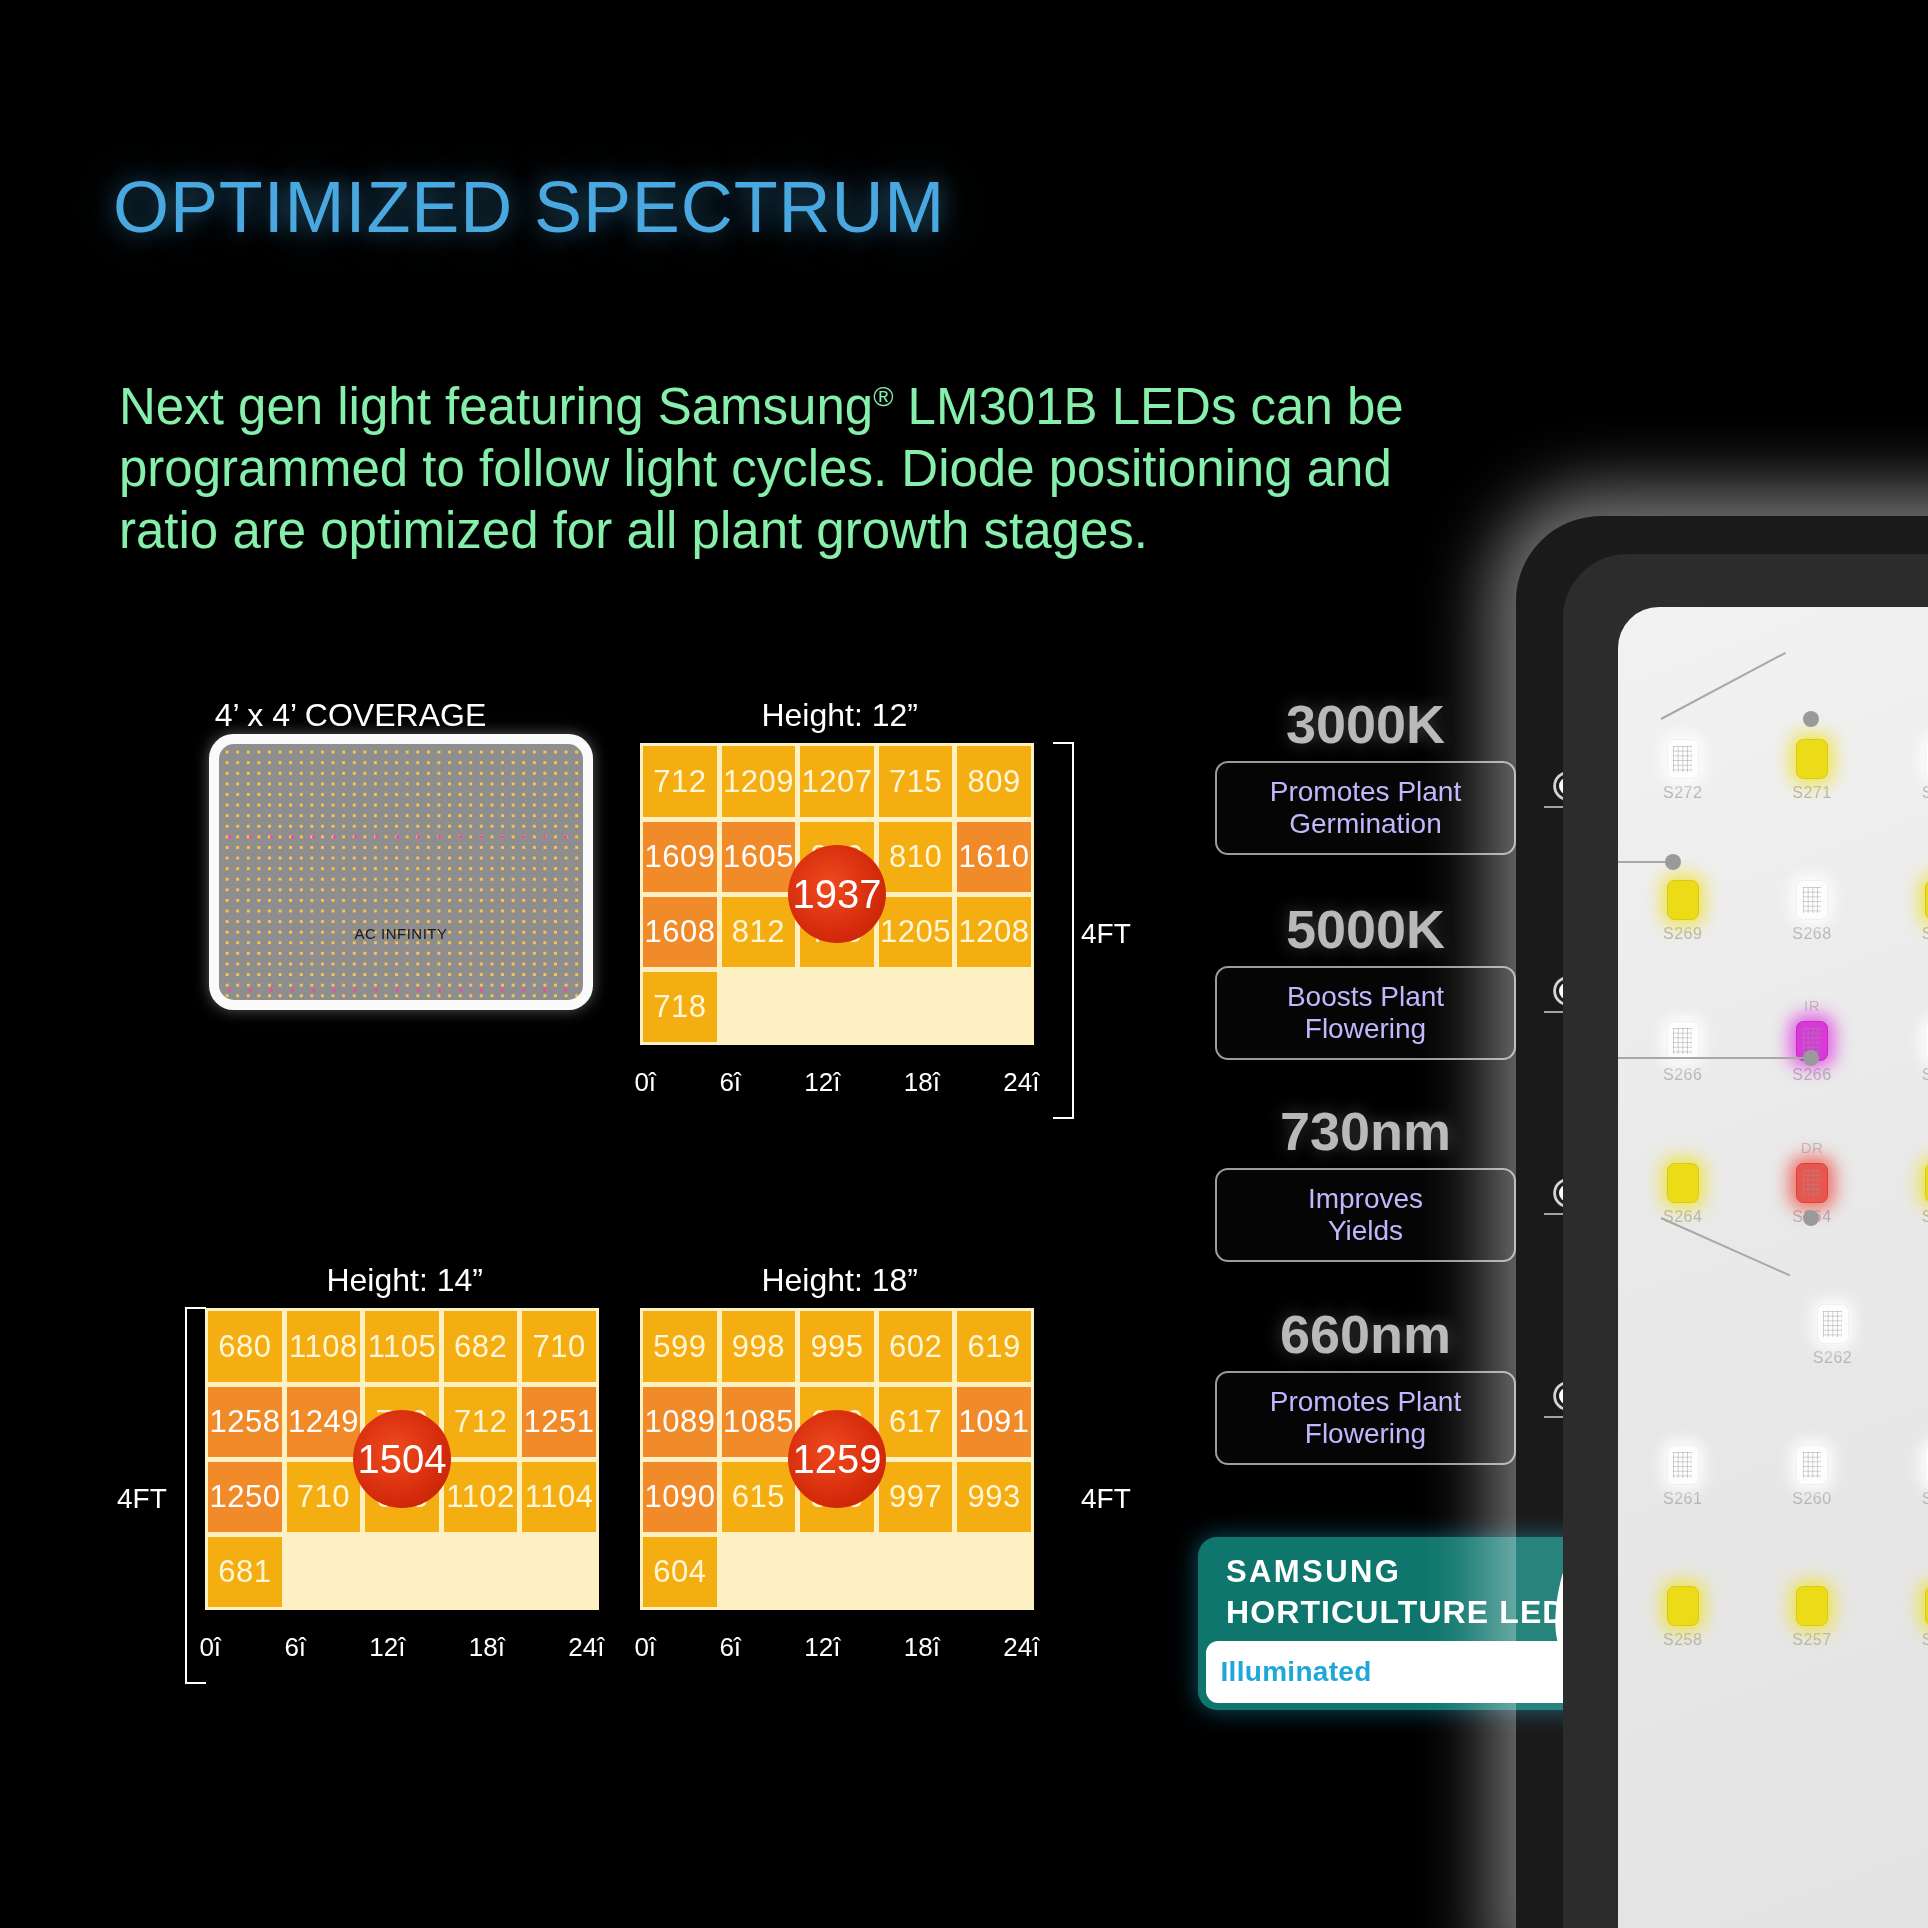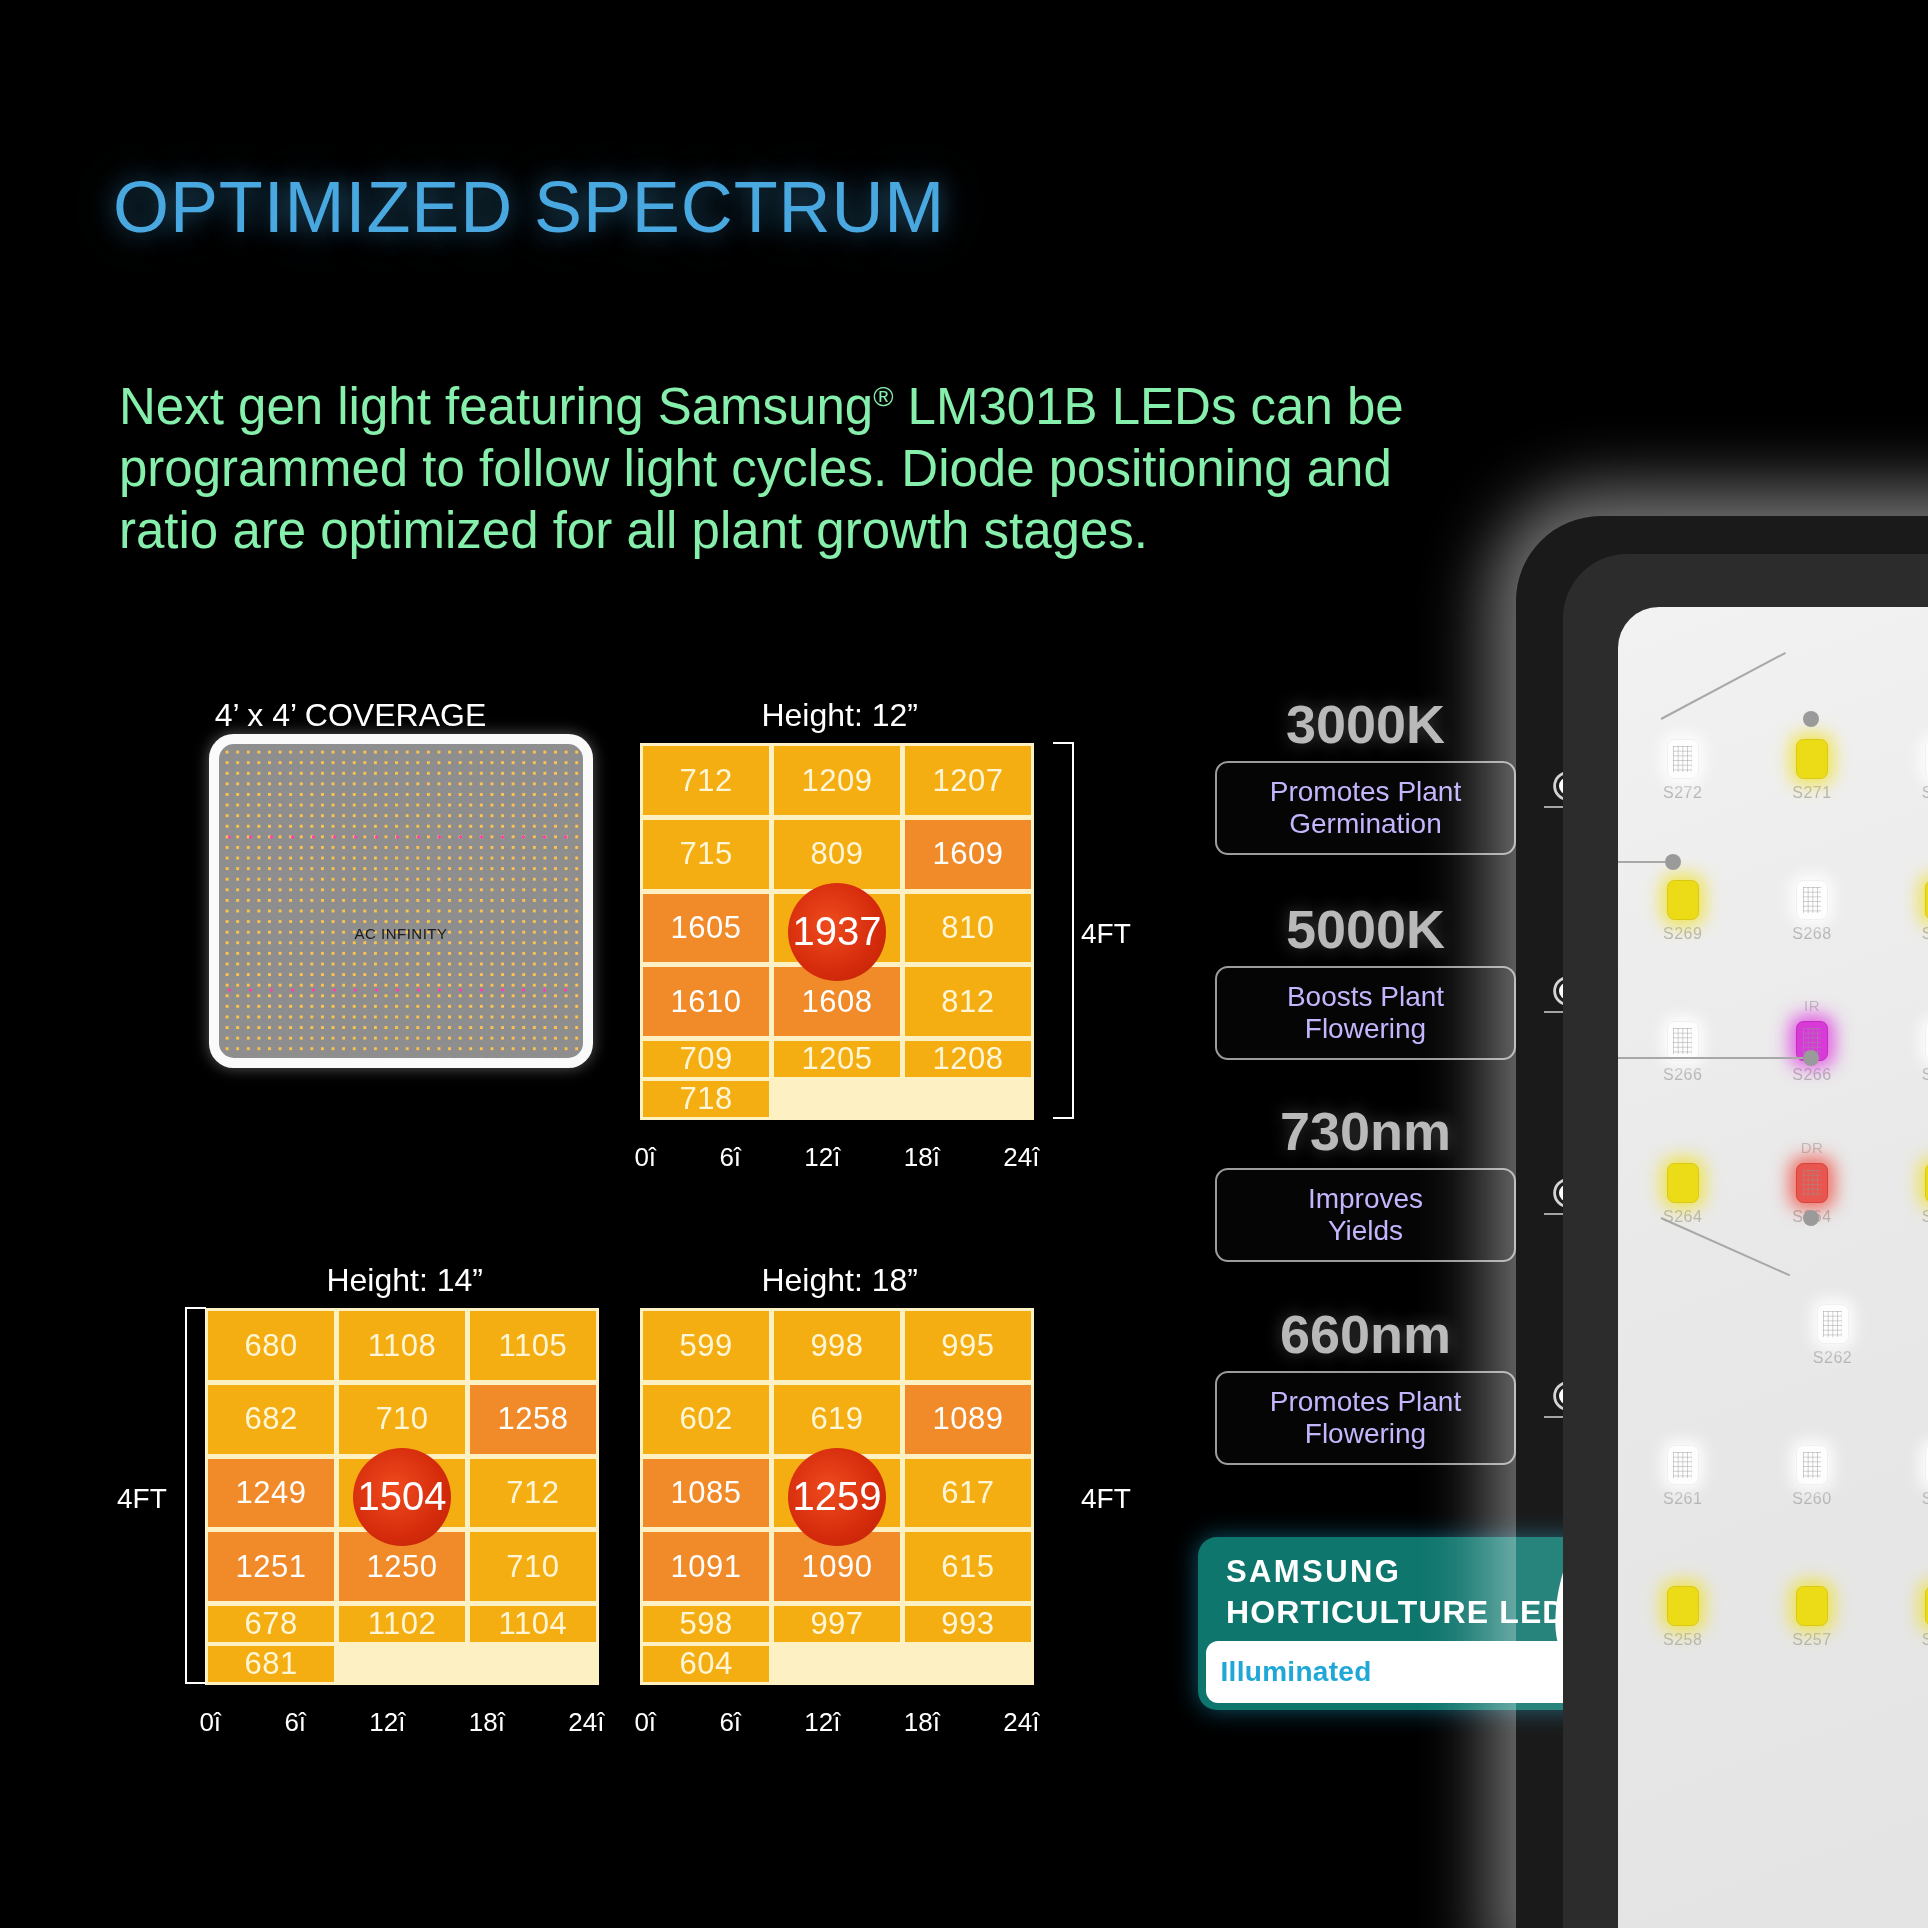--- a/index.html
+++ b/index.html
@@ -28,21 +28,21 @@
 
   
   .section-title {
     position: absolute; text-align: center;
     font-size: 32px; font-weight: 400; color: #fff; white-space: nowrap;
   }
   #coverage-title { left: 162px; top: 697px; width: 377px; }
 
   #coverage-board {
     position: absolute; left: 209px; top: 734px;
-    width: 384px; height: 334px;
+    width: 384px; height: 276px;
     background: #fafafa; border-radius: 24.5px;
     padding: 10.4px;
     box-shadow: 0 0 15px rgba(255,255,255,.35);
   }
   #coverage-board .inner {
     width: 100%; height: 100%; background: #8e8e8e; border-radius: 15px;
     position: relative; overflow: hidden;
     background-image:
       radial-gradient(circle, #ffc24d 0 1.5px, transparent 1.6px);
     background-size: 10.6px 10.6px;
@@ -61,25 +61,25 @@
     color: #1a1a1a; font-weight: 400;
   }
 
   
   .ppfd { position: absolute; }
   .ppfd .gtitle {
     text-align: center; font-size: 32px; color: #fff;
     margin-bottom: 9.4px; white-space: nowrap;
   }
   .grid {
-    display: grid; grid-template-columns: repeat(3, 1fr);
+    display: grid; grid-template-columns: repeat(5, 1fr);
     grid-template-rows: repeat(4, 1fr);
     gap: 4.7px; background: #fdf0c3;
     border: 3.8px solid #fdf0c3;
-    width: 394px; height: 377px;
+    width: 394px; height: 302px;
     position: relative;
   }
   .cell {
     background: #f5ae12;
     display: flex; align-items: center; justify-content: center;
     font-size: 31px; color: #fff6d8; letter-spacing: 0.5px;
   }
   .cell.hot { background: #f18a28; color: #fff; }
   .center-bubble {
     position: absolute; left: 50%; top: 50%;

